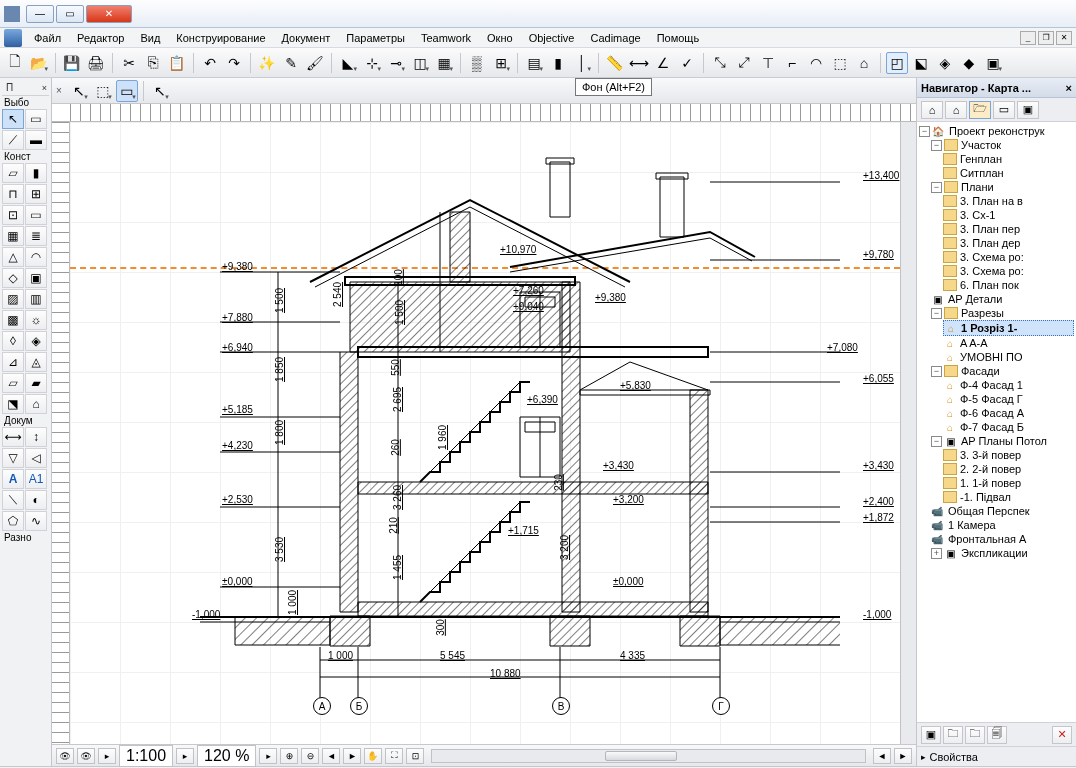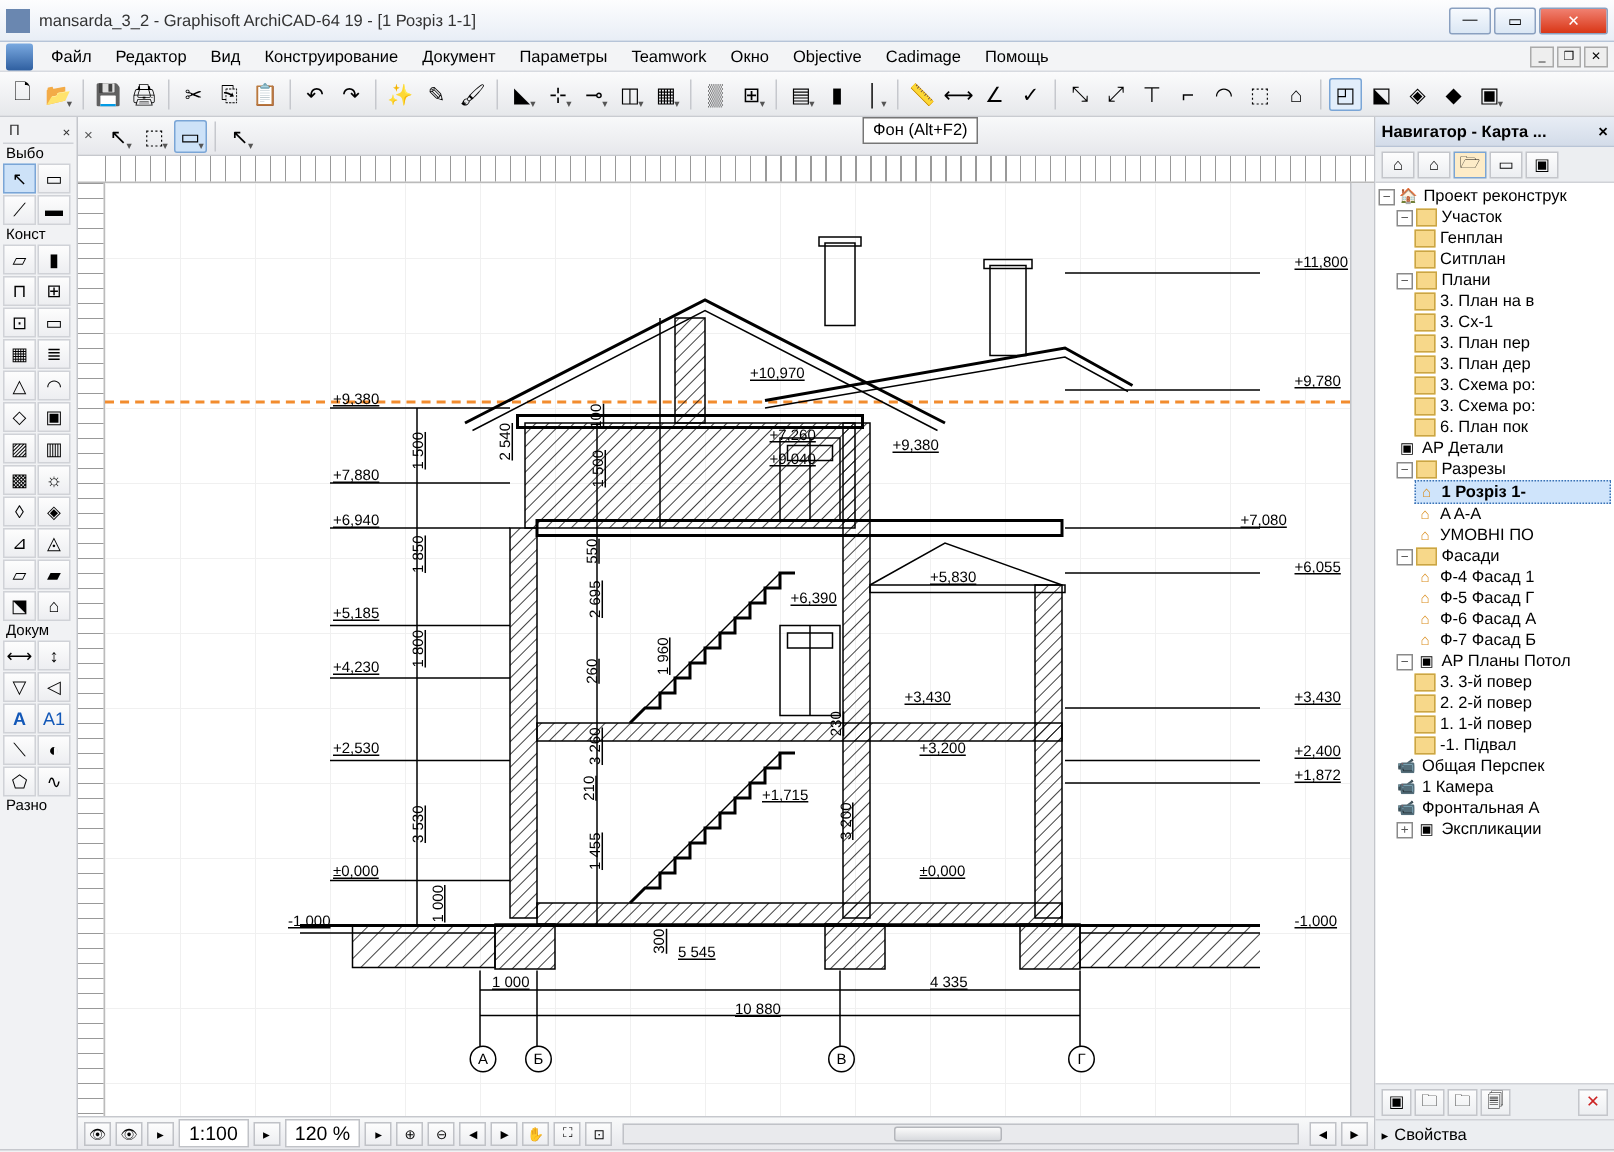--- a/index.html
+++ b/index.html
@@ -71,39 +71,38 @@
 .folder-cam { color:#d98b1a; }
 .indent1 { margin-left:12px; } .indent2 { margin-left:24px; }
 .nav-foot { height:24px; border-top:1px solid #d0d2d7; display:flex; align-items:center; gap:2px; padding:0 4px; background:#eceef1;}
 .nf-btn { width:20px; height:18px; border:1px solid #c4c6cb; background:linear-gradient(#fdfdfd,#eceef1); display:flex;align-items:center;justify-content:center; font-size:11px;}
 .nf-btn.red { color:#c22; }
 .props-bar { height:20px; background:#eceef1; border-top:1px solid #d0d2d7; display:flex; align-items:center; padding:0 4px; }
 .props-bar::before { content:"▸"; margin-right:4px; font-size:9px; }
 
 
 .view-bar { height:22px; background:linear-gradient(#f8f9fa,#e7e8ec); border-top:1px solid #c6c8cd; display:flex; align-items:center; padding:0 4px; gap:3px; }
-.vb-field { border:1px solid #c0c2c7; background:#fff; padding:1px 6px; font-size:13px; }
+.vb-field { border:1px solid #c0c2c7; background:#fff; padding:1px 6px; font-size:16px; }
 .vb-btn { width:18px; height:16px; border:1px solid #c0c2c7; background:linear-gradient(#fdfdfd,#edeef1); font-size:9px; display:flex;align-items:center;justify-content:center;}
 .hscroll { flex:1; height:14px; background:#e9eaed; border:1px solid #c0c2c7; margin:0 4px; position:relative;}
 .hscroll::before { content:""; position:absolute; left:40%; width:70px; top:1px; bottom:1px; background:linear-gradient(#fafafa,#d8dade); border:1px solid #b4b6bb; border-radius:2px;}
 .statusbar { height:20px; background:#f1f2f4; border-top:1px solid #c6c8cd; display:flex; align-items:center; padding:0 6px; color:#555; font-size:10px; }
 .label-hdr { font-size:10px; padding:0 2px; }
 
 svg.house-svg { width:100%; height:100%; }
 svg.house-svg line, svg.house-svg rect, svg.house-svg polyline, svg.house-svg path, svg.house-svg polygon { stroke:#000; fill:none; stroke-width:1; vector-effect:non-scaling-stroke; }
 svg.house-svg .thick { stroke-width:2; }
 svg.house-svg .hatch { fill:url(#hatch); }
 svg.house-svg .ground { fill:url(#ground); }
 </style>
 </head>
 <body>
 
 <div class="titlebar">
   <div class="app-icon"></div>
-  <div class="title">mansarda_3_2 - Graphisoft ArchiCAD-64 19 - [1 Розріз 1-1]</div>
   <div class="win-btns">
     <div class="win-btn">—</div>
     <div class="win-btn">▭</div>
     <div class="win-btn close">✕</div>
   </div>
 </div>
 
 <div class="menubar">
   <div class="archicad-logo"></div>
   <div class="menu-item">Файл</div>
@@ -360,21 +359,21 @@
             <line x1="510" y1="330" x2="710" y2="330"></line>
             <line x1="510" y1="365" x2="710" y2="365"></line>
             <line x1="510" y1="380" x2="710" y2="380"></line>
             <line x1="520" y1="480" x2="720" y2="480"></line>
 
             <line x1="78" y1="130" x2="78" y2="475"></line>
             <line x1="198" y1="140" x2="198" y2="475"></line>
             <line x1="240" y1="70" x2="240" y2="210"></line>
           </svg>
           
-          <span class="lbl" style="left:663px;top:28px;">+11,800</span>
+          <span class="lbl" style="left:663px;top:28px;">+13,400</span>
           <span class="lbl" style="left:663px;top:107px;">+9,780</span>
           <span class="lbl" style="left:22px;top:119px;">+9,380</span>
           <span class="lbl" style="left:300px;top:102px;">+10,970</span>
           <span class="lbl" style="left:313px;top:143px;">+7,260</span>
           <span class="lbl" style="left:313px;top:159px;">+9,040</span>
           <span class="lbl" style="left:395px;top:150px;">+9,380</span>
           <span class="lbl" style="left:22px;top:170px;">+7,880</span>
           <span class="lbl" style="left:22px;top:200px;">+6,940</span>
           <span class="lbl" style="left:627px;top:200px;">+7,080</span>
           <span class="lbl" style="left:663px;top:231px;">+6,055</span>
@@ -407,21 +406,21 @@
           <span class="lbl" style="left:187px;top:300px;transform:rotate(-90deg);">260</span>
           <span class="lbl" style="left:230px;top:290px;transform:rotate(-90deg);">1 960</span>
           <span class="lbl" style="left:185px;top:350px;transform:rotate(-90deg);">3 260</span>
           <span class="lbl" style="left:185px;top:378px;transform:rotate(-90deg);">210</span>
           <span class="lbl" style="left:185px;top:420px;transform:rotate(-90deg);">1 455</span>
           <span class="lbl" style="left:350px;top:335px;transform:rotate(-90deg);">230</span>
           <span class="lbl" style="left:352px;top:400px;transform:rotate(-90deg);">3 200</span>
           <span class="lbl" style="left:232px;top:480px;transform:rotate(-90deg);">300</span>
           
           <span class="lbl" style="left:128px;top:508px;">1 000</span>
-          <span class="lbl" style="left:240px;top:488px;margin-left:12px;">5 545</span>
+          <span class="lbl" style="left:240px;top:508px;">5 545</span>
           <span class="lbl" style="left:420px;top:508px;text-align:right;">4 335</span>
           <span class="lbl" style="left:290px;top:526px;">10 880</span>
           
           <div class="grid-axis" style="left:113px;">А</div>
           <div class="grid-axis" style="left:150px;">Б</div>
           <div class="grid-axis" style="left:352px;">В</div>
           <div class="grid-axis" style="left:512px;">Г</div>
         </div>
       </div>
       <div style="width:16px;background:#e9eaed;border-left:1px solid #c0c2c7;"></div>

